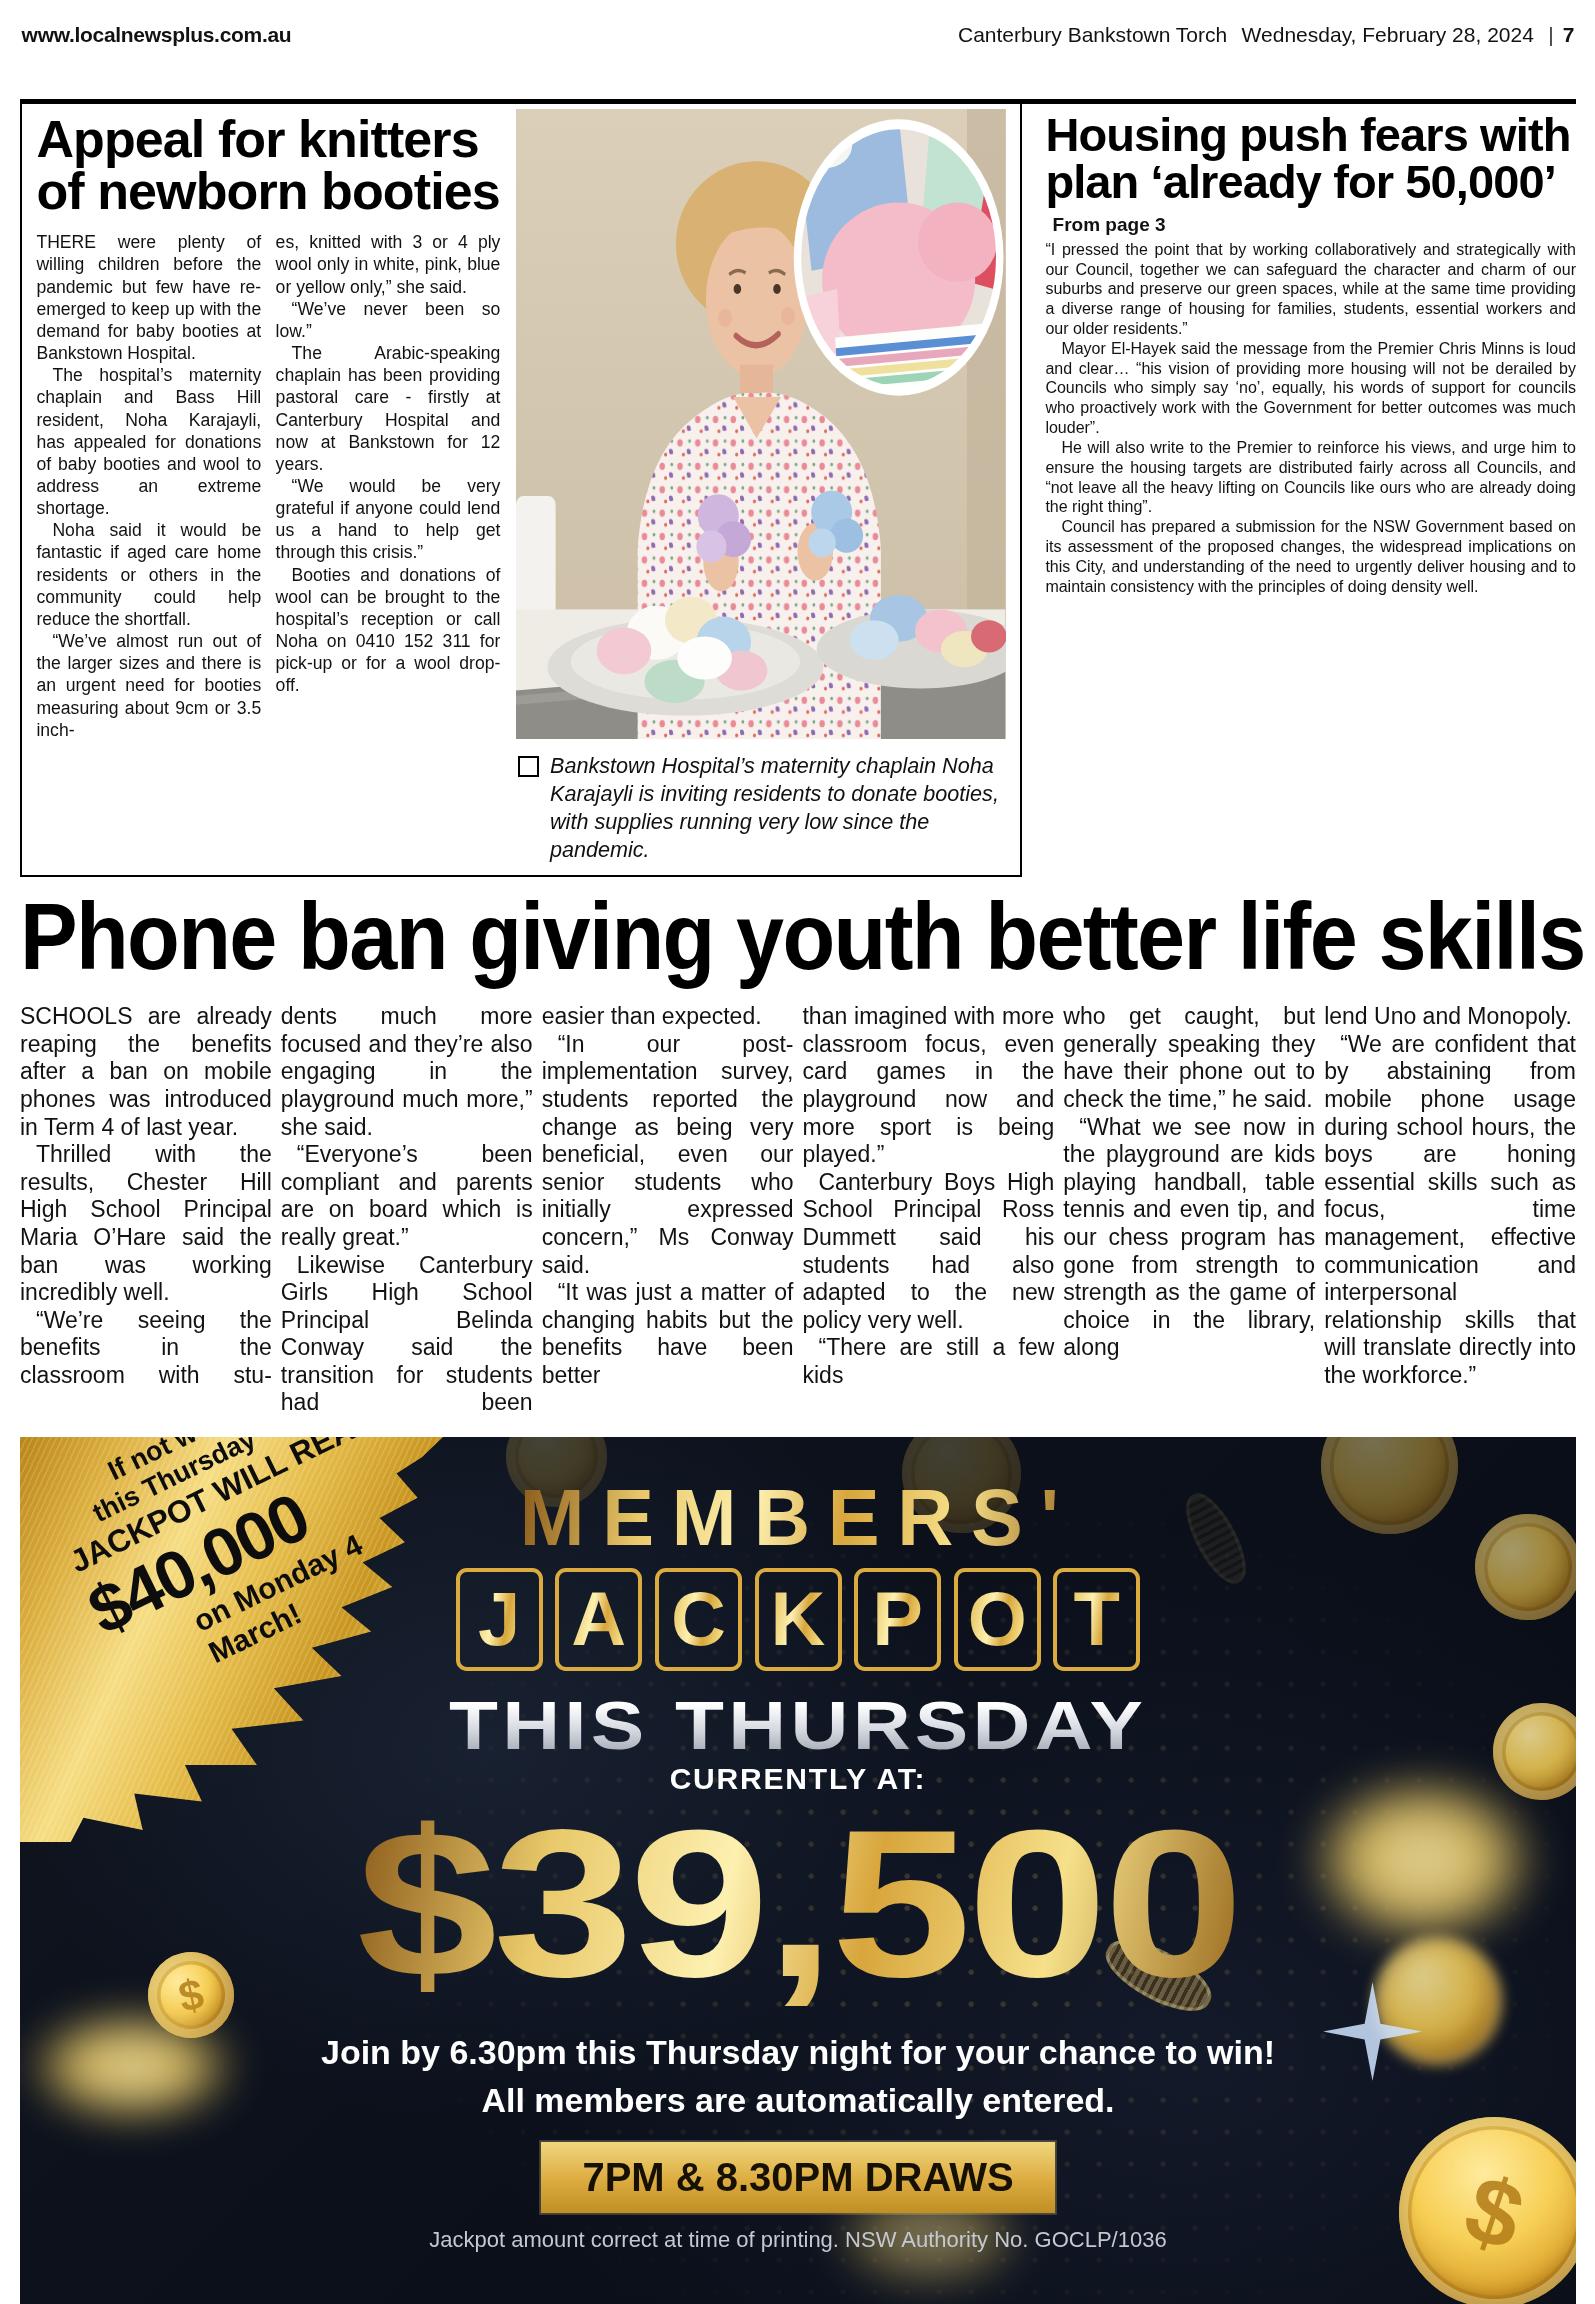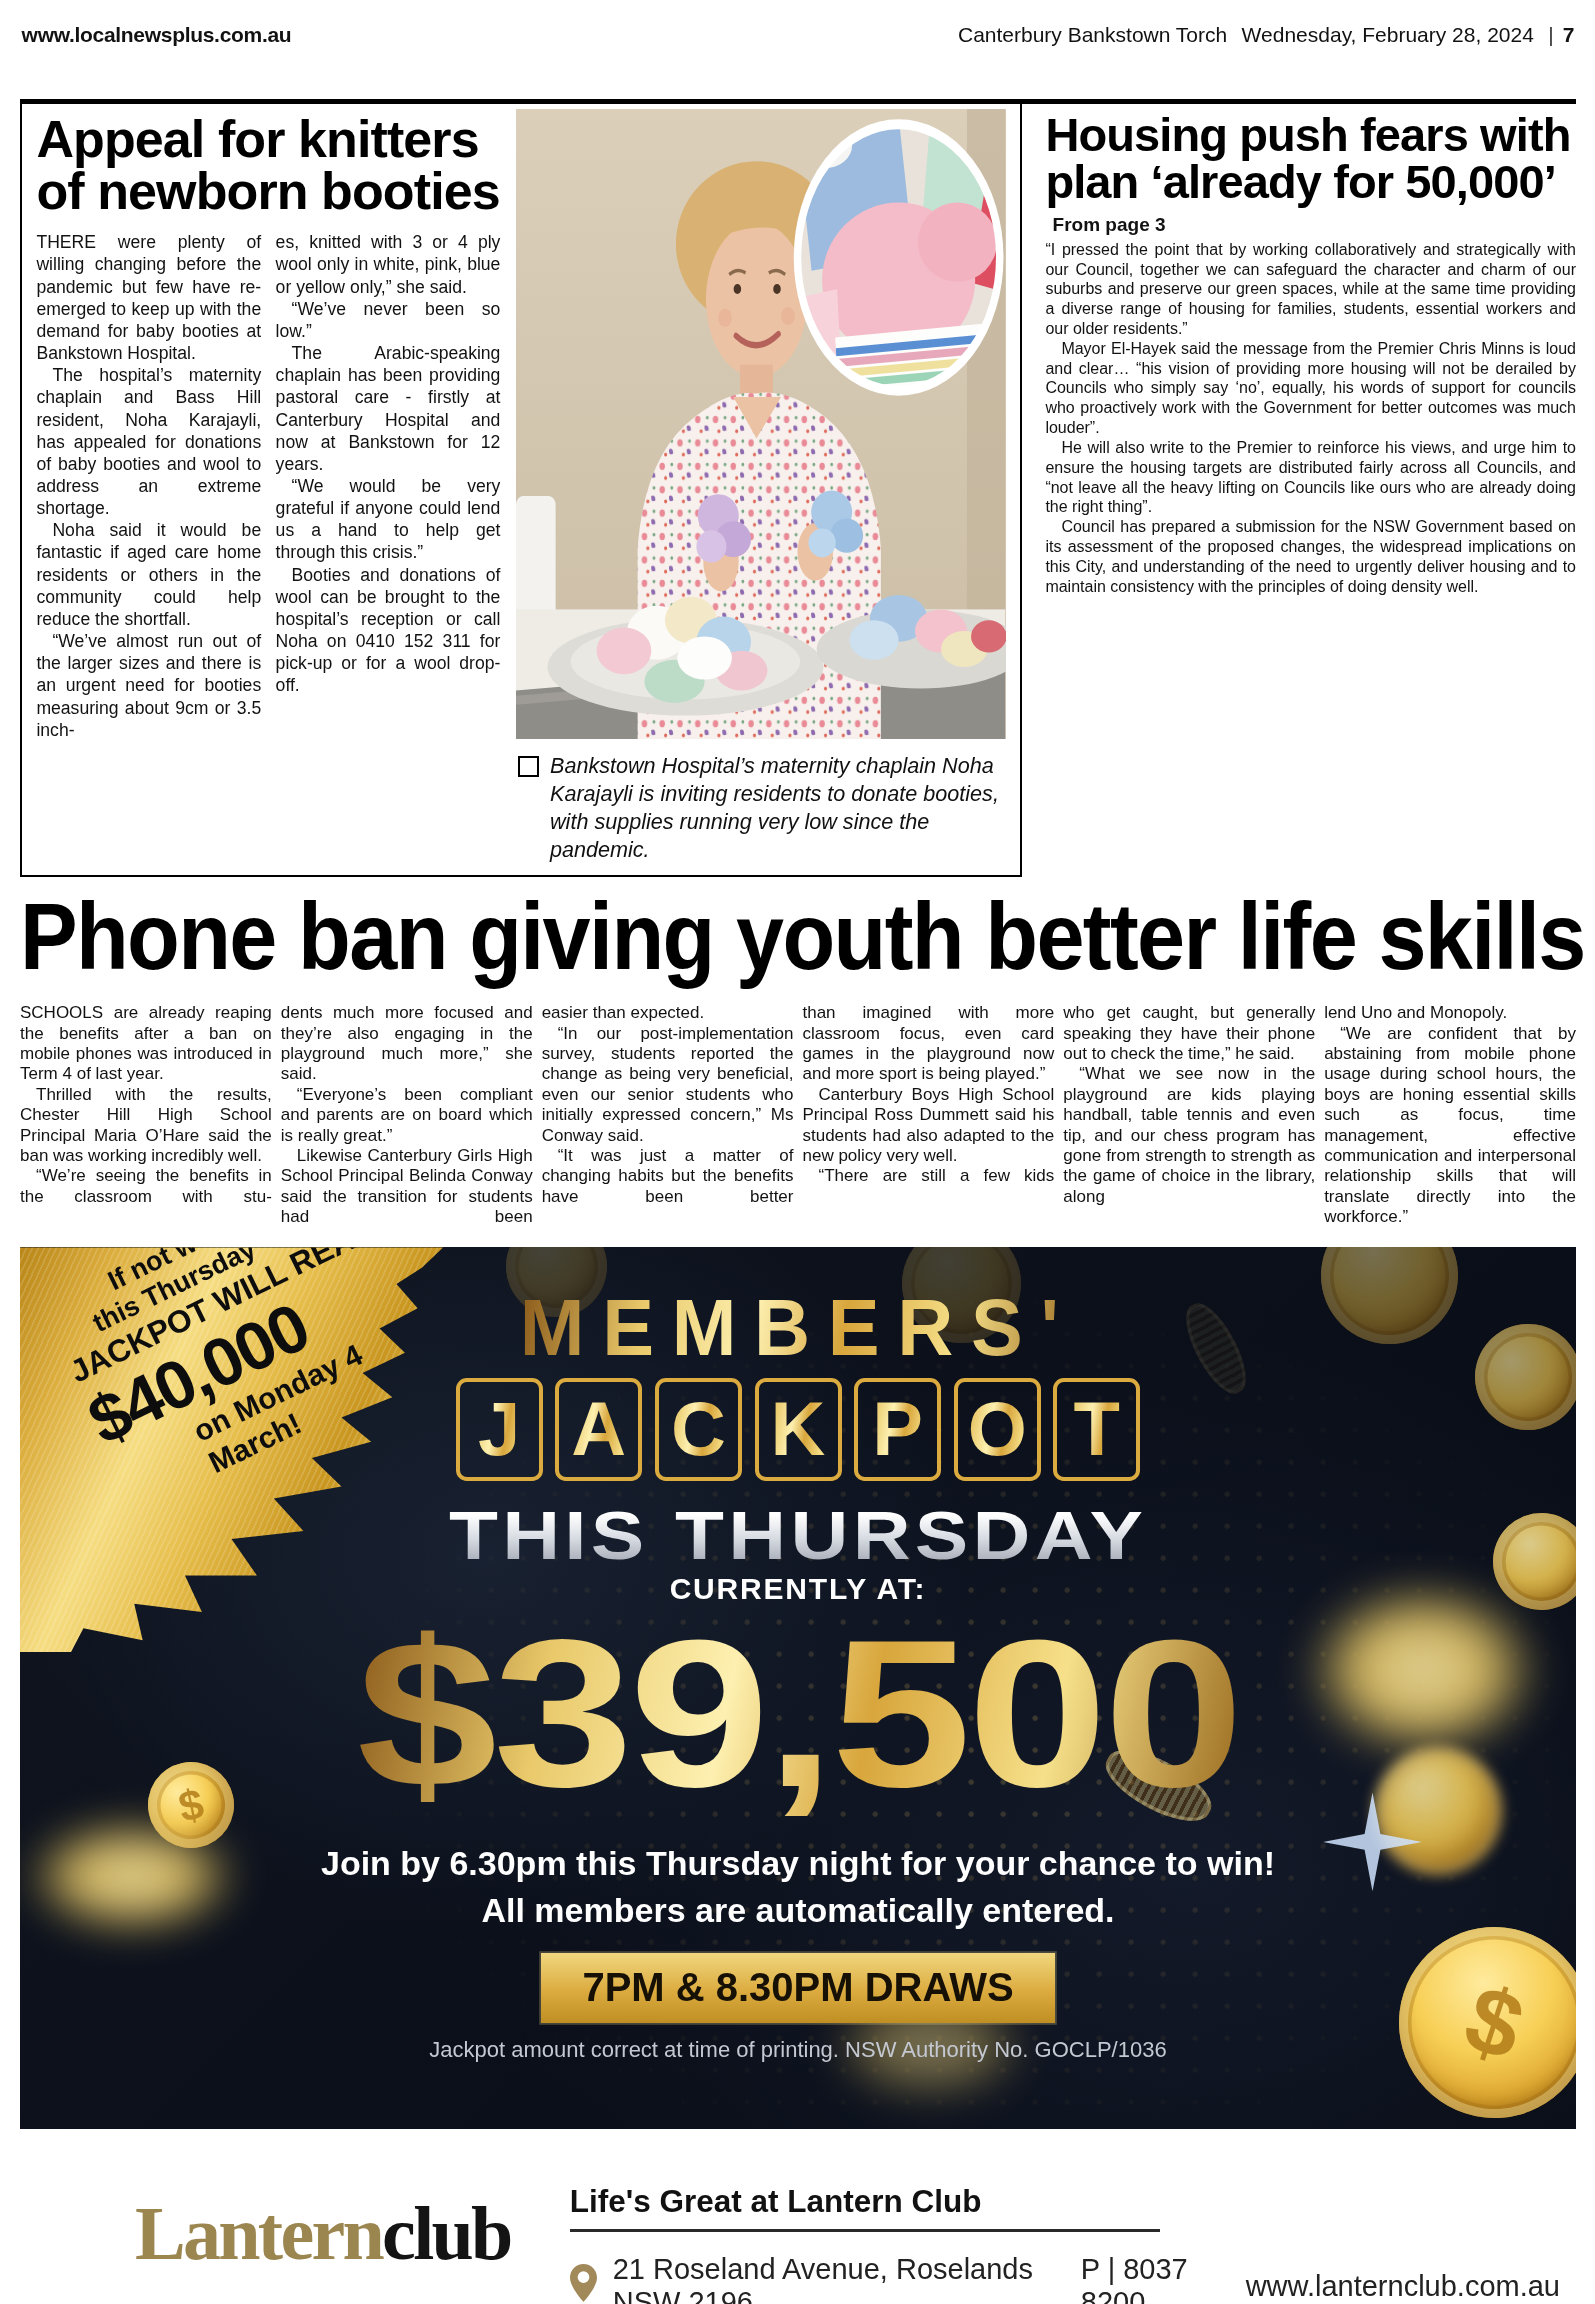--- a/index.html
+++ b/index.html
@@ -36,21 +36,21 @@
   .caption-square{flex:none;width:17px;height:17px;border:2.7px solid #000;margin-top:4.5px;}
   
   .housing{flex:1;padding:7.2px 0 0 23.4px;min-width:0;}
   .housing-headline{margin:0 0 9px 0;}
   .housing .hl-line{font-size:47px;}
   .kicker{font-weight:bold;font-size:19px;margin:9px 0 3.6px 0;text-indent:7.2px;}
   .housing-body{font-size:16px;line-height:1.24;text-align:justify;}
   
   .pb{margin:14.4px 20px 0 20px;}
   .pb-headline{display:inline-block;white-space:nowrap;font-weight:bold;font-size:95px;line-height:.95;letter-spacing:-1.8px;color:#000;}
-  .pb-cols{display:flex;gap:9px;margin-top:21.6px;font-size:17px;line-height:1.2;text-align:justify;}
+  .pb-cols{display:flex;gap:9px;margin-top:21.6px;font-size:23px;line-height:1.2;text-align:justify;}
   .pb-col{flex:1;min-width:0;}
   
   .ad{position:relative;margin:20px 20px 0 20px;height:882px;overflow:hidden;
       background:
         radial-gradient(810px 630px at 30% 35%, rgba(26,35,52,.9) 0%, rgba(26,35,52,0) 60%),
         radial-gradient(1080px 810px at 75% 70%, rgba(20,27,43,.9) 0%, rgba(20,27,43,0) 65%),
         linear-gradient(135deg,#10151f 0%, #0b101b 45%, #070b13 100%);}
   .ad::after{content:'';position:absolute;inset:0;z-index:1;pointer-events:none;
       background-image:radial-gradient(rgba(214,178,94,.25) 2.3px, transparent 3.1px);
       background-size:32px 32px;background-position:7.2px 7.2px;
@@ -129,21 +129,21 @@
 
   <div class="kn-box">
     <div class="kn-inner">
       <div class="kn-left">
         <div class="kn-headline">
             <div class="hl-line" style="transform: scaleX(1); transform-origin: left center;">Appeal for knitters</div>
             <div class="hl-line" style="transform: scaleX(1); transform-origin: left center;">of newborn booties</div>
           </div>
         <div class="kn-cols">
           <div class="col flows">
-              <p class="para">THERE were plenty of willing changing before the pandemic but few have re-emerged to keep up with the demand for baby booties at Bankstown Hospital.</p>
+              <p class="para">THERE were plenty of willing children before the pandemic but few have re-emerged to keep up with the demand for baby booties at Bankstown Hospital.</p>
               <p class="para">The hospital’s maternity chaplain and Bass Hill resident, Noha Karajayli, has appealed for donations of baby booties and wool to address an extreme shortage.</p>
               <p class="para">Noha said it would be fantastic if aged care home residents or others in the community could help reduce the shortfall.</p>
               <p class="para">“We’ve almost run out of the larger sizes and there is an urgent need for booties measuring about 9cm or 3.5 inch-</p>
             </div>
           <div class="col">
               <p class="para">es, knitted with 3 or 4 ply wool only in white, pink, blue or yellow only,” she said.</p>
               <p class="para">“We’ve never been so low.”</p>
               <p class="para">The Arabic-speaking chaplain has been providing pastoral care - firstly at Canterbury Hospital and now at Bankstown for 12 years.</p>
               <p class="para">“We would be very grateful if anyone could lend us a hand to help get through this crisis.”</p>
               <p class="para">Booties and donations of wool can be brought to the hospital’s reception or call Noha on 0410 152 311 for pick-up or for a wool drop-off.</p>

